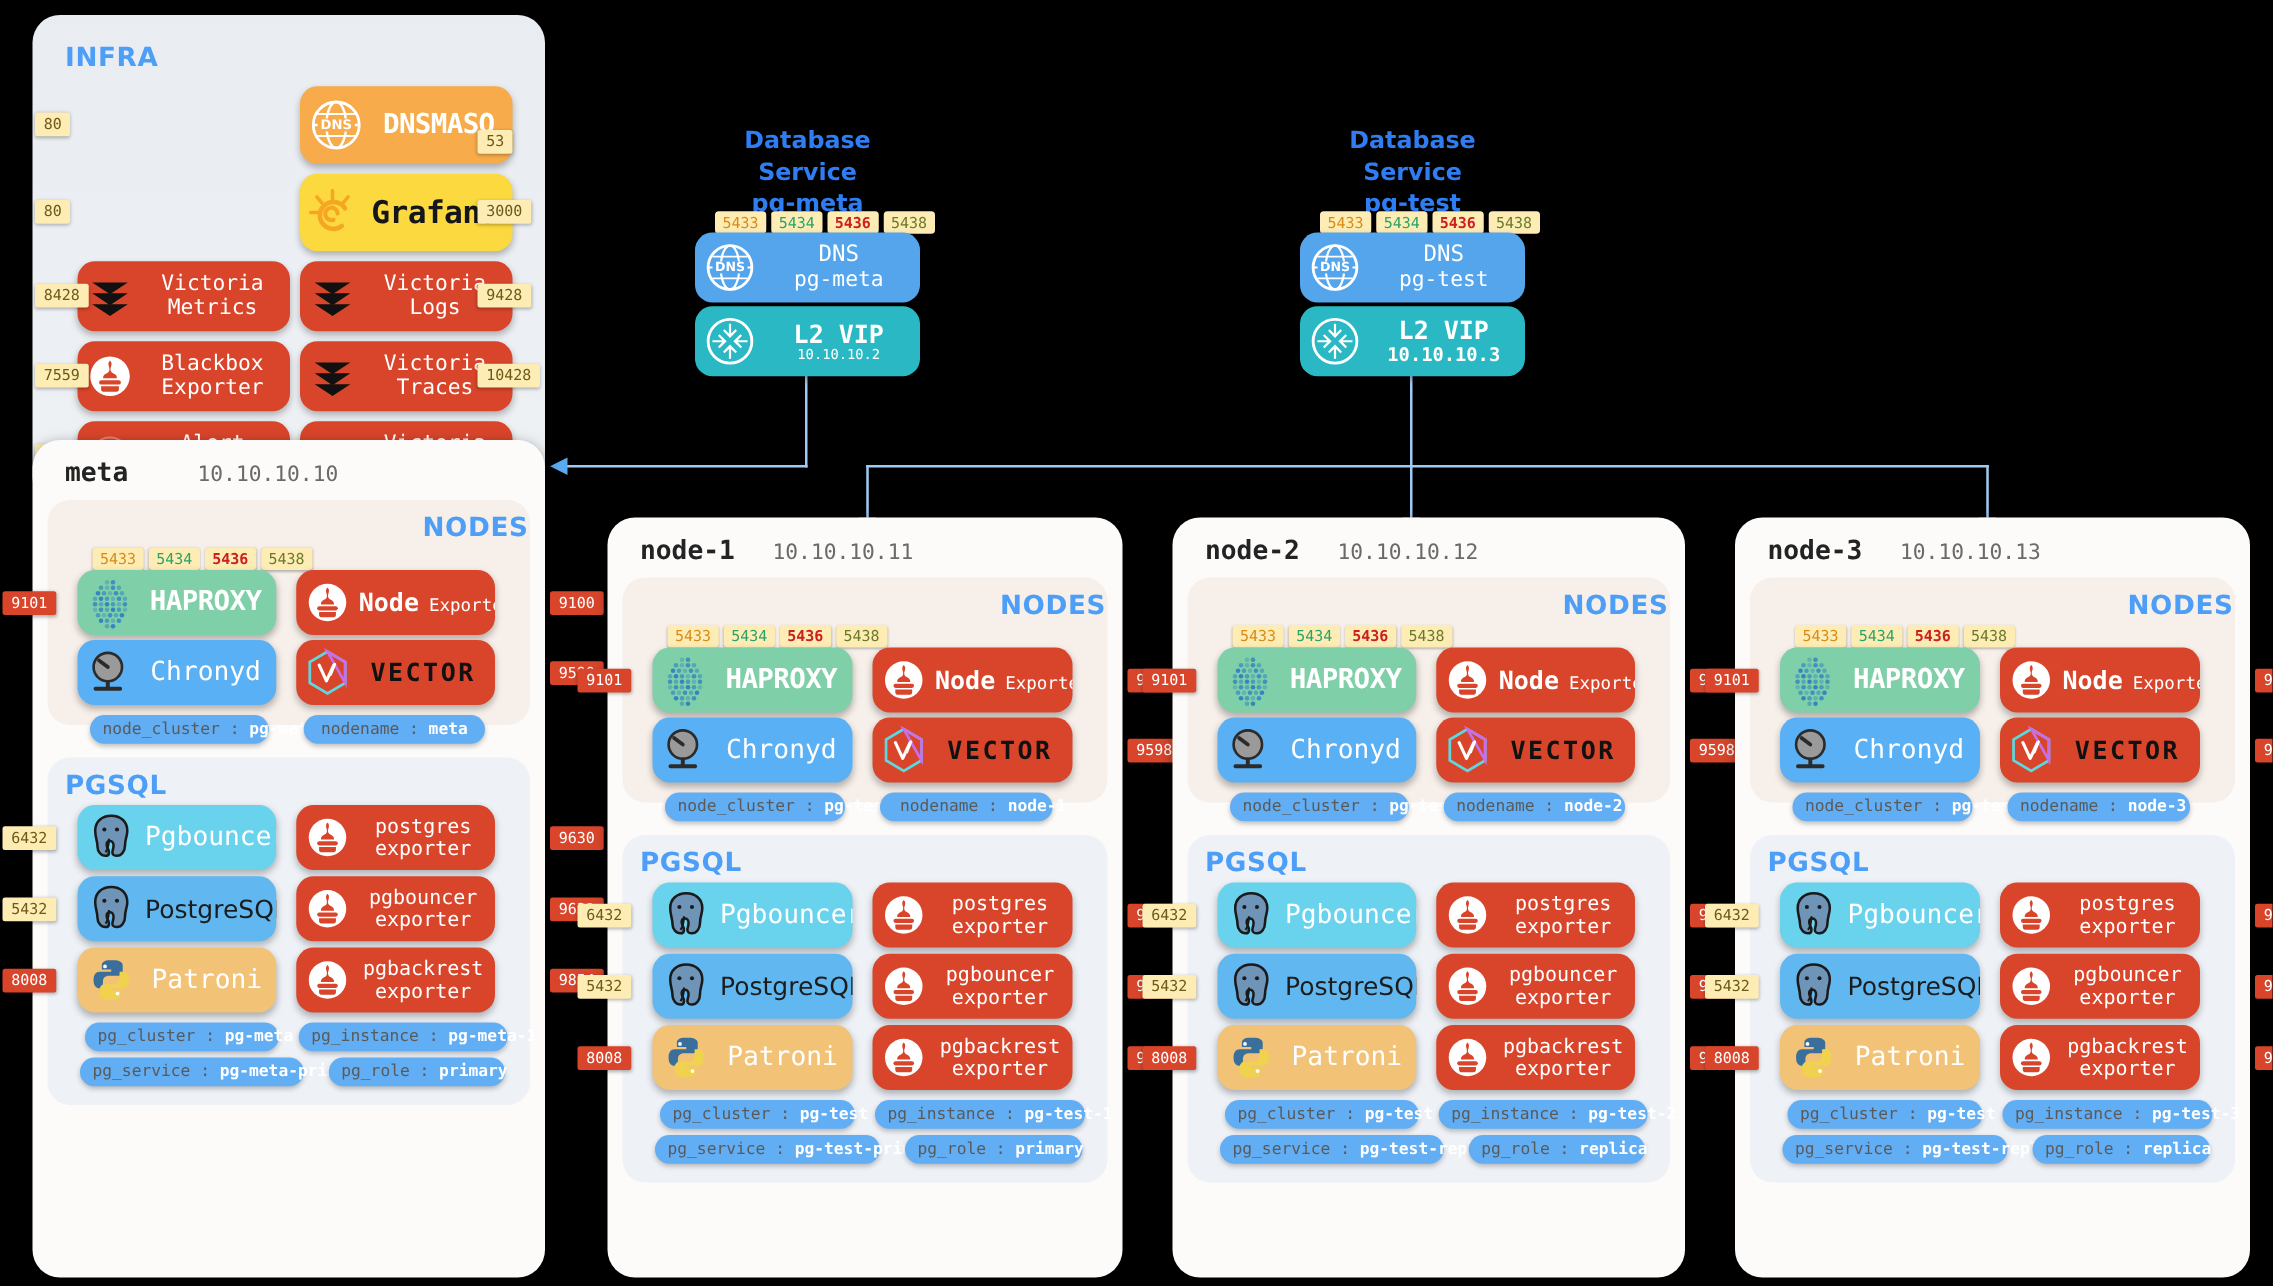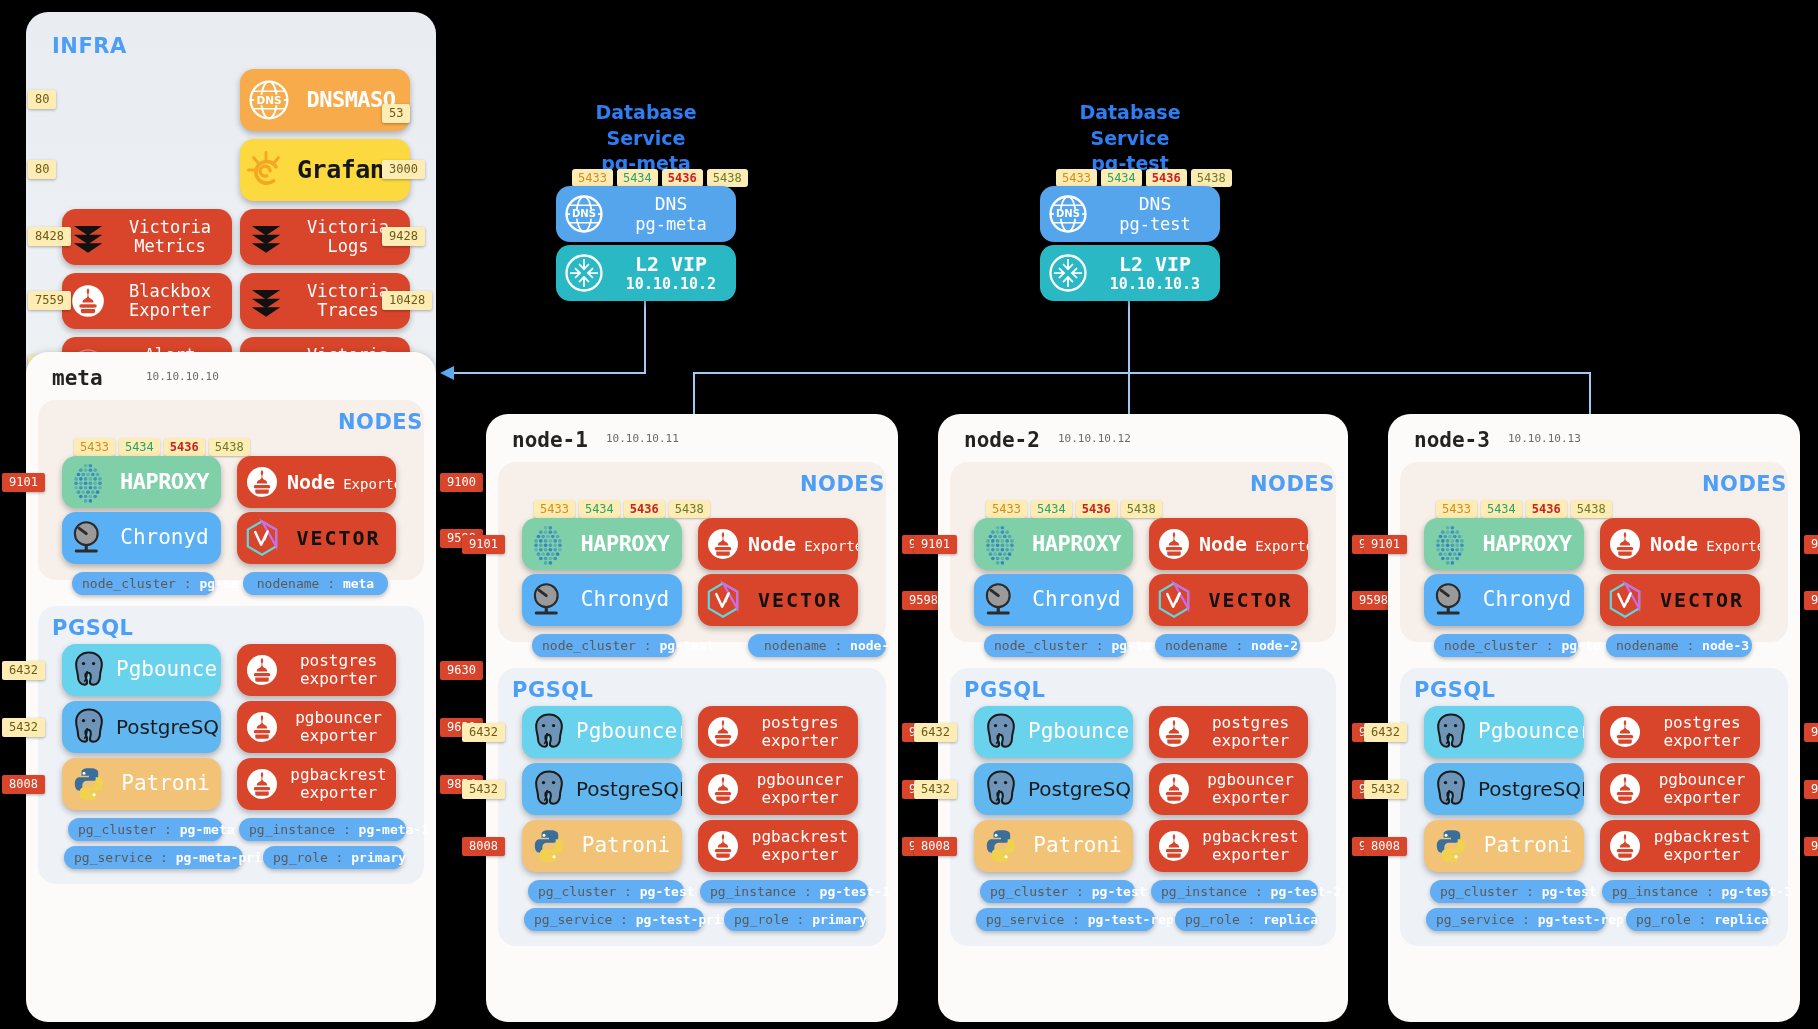--- a/index.html
+++ b/index.html
@@ -106,21 +106,21 @@
 
   
   .node-name {
     position: absolute;
     font-family: "DejaVu Sans Mono","Liberation Mono",monospace;
     font-size: 21px; font-weight: bold; color: #232323;
   }
   .node-ip {
     position: absolute;
     font-family: "DejaVu Sans Mono","Liberation Mono",monospace;
-    font-size: 11px; color: #6a6a6a;
+    font-size: 17px; color: #6a6a6a; margin-left: 12px;
   }
 
   
   .svc-title {
     position: absolute;
     text-align: center;
     color: #2f7df2;
     font-family: "DejaVu Sans","Liberation Sans",sans-serif;
     font-weight: bold;
     font-size: 19px;
@@ -328,21 +328,21 @@
         <g fill="#fff">
           <path d="M23 8h2v9l4-4 1.4 1.4L24 21l-6.4-6.6L19 13l4 4z"></path>
           <path d="M23 40h2v-9l4 4 1.4-1.4L24 27l-6.4 6.6L19 35l4-4z"></path>
           <path d="M8 23v2h9l-4 4 1.4 1.4L21 24l-6.6-6.4L13 19l4 4z"></path>
           <path d="M40 23v2h-9l4 4-1.4 1.4L27 24l6.6-6.4L35 19l-4 4z"></path>
         </g>
       </svg>
     </div>
     <div class="lbl">
       <div style="font-size:20px; font-weight:bold;">L2 VIP</div>
-      <div style="font-size:15px; font-weight:bold;">10.10.10.2</div>
+      <div style="font-size:11px; font-weight:normal;">10.10.10.2</div>
     </div>
   </div>
 
   <div style="position:absolute; left:1040px; top:100px; width:180px;">
     <div class="svc-title" style="left:0; top:0; width:180px;">
       <div>Database Service</div>
       <div>pg-test</div>
     </div>
   </div>
   <div class="pstrip" style="left:1056px; top:169px;">
@@ -671,21 +671,21 @@
   <polygon points="24,4 41,14 41,34" fill="none" stroke="#c86ee8" stroke-width="2.6"></polygon>
   <path d="M16 17 L23 32 L30 17" fill="none" stroke="#fff" stroke-width="3" stroke-linecap="round" stroke-linejoin="round"></path>
   <line x1="31" y1="16" x2="27" y2="26" stroke="#fff" stroke-width="2.6" stroke-linecap="round"></line>
           </svg>
         </div>
           <div class="lbl" style="font-size:20px; font-weight:bold; color:#111; letter-spacing:2px;">VECTOR</div>
       </div>
       <div class="port port-r" style="left:902px; top:591px;">9598</div>
       <div class="kv" style="left:532px; top:634px; width:144px;">
     <span class="k">node_cluster</span><span class="sep"> : </span><span class="v">pg-test</span></div>
-      <div class="kv" style="left:748px; top:634px; width:138px;padding-left:16px;">
+      <div class="kv" style="left:704px; top:634px; width:138px;padding-left:16px;">
     <span class="k">nodename</span><span class="sep"> : </span><span class="v">node-1</span></div>
       <div class="group group-pgsql" style="left:498px; top:668px; width:388px; height:278px;"></div>
       <div class="group-title" style="left:512px; top:678px;">PGSQL</div>
       <div class="box" style="left:522px; top:706px; width:160px; height:52px; background:#69d2ed;">
           <div class="ico" style="width:54px;">
           <svg width="44" height="44" viewBox="0 0 48 48">
   <path d="M24 5c-8 0-14 5-14 13 0 6 2 9 2 14 0 4 3 8 7 8 2 0 3-1 3-3 0-3-2-4-2-7 0-2 1-3 3-3s3 2 3 4c0 3-1 4-1 6 0 2 2 3 4 3 4 0 7-4 7-9 0-6 2-8 2-13C38 10 32 5 24 5z" fill="#6e94b8" stroke="#1a1a1a" stroke-width="2.2"></path>
   <circle cx="18" cy="17" r="1.8" fill="#1a1a1a"></circle>
   <circle cx="29" cy="17" r="1.8" fill="#1a1a1a"></circle>
   <path d="M22 25c0 5-1 9-3 12" fill="none" stroke="#1a1a1a" stroke-width="1.8"></path>

